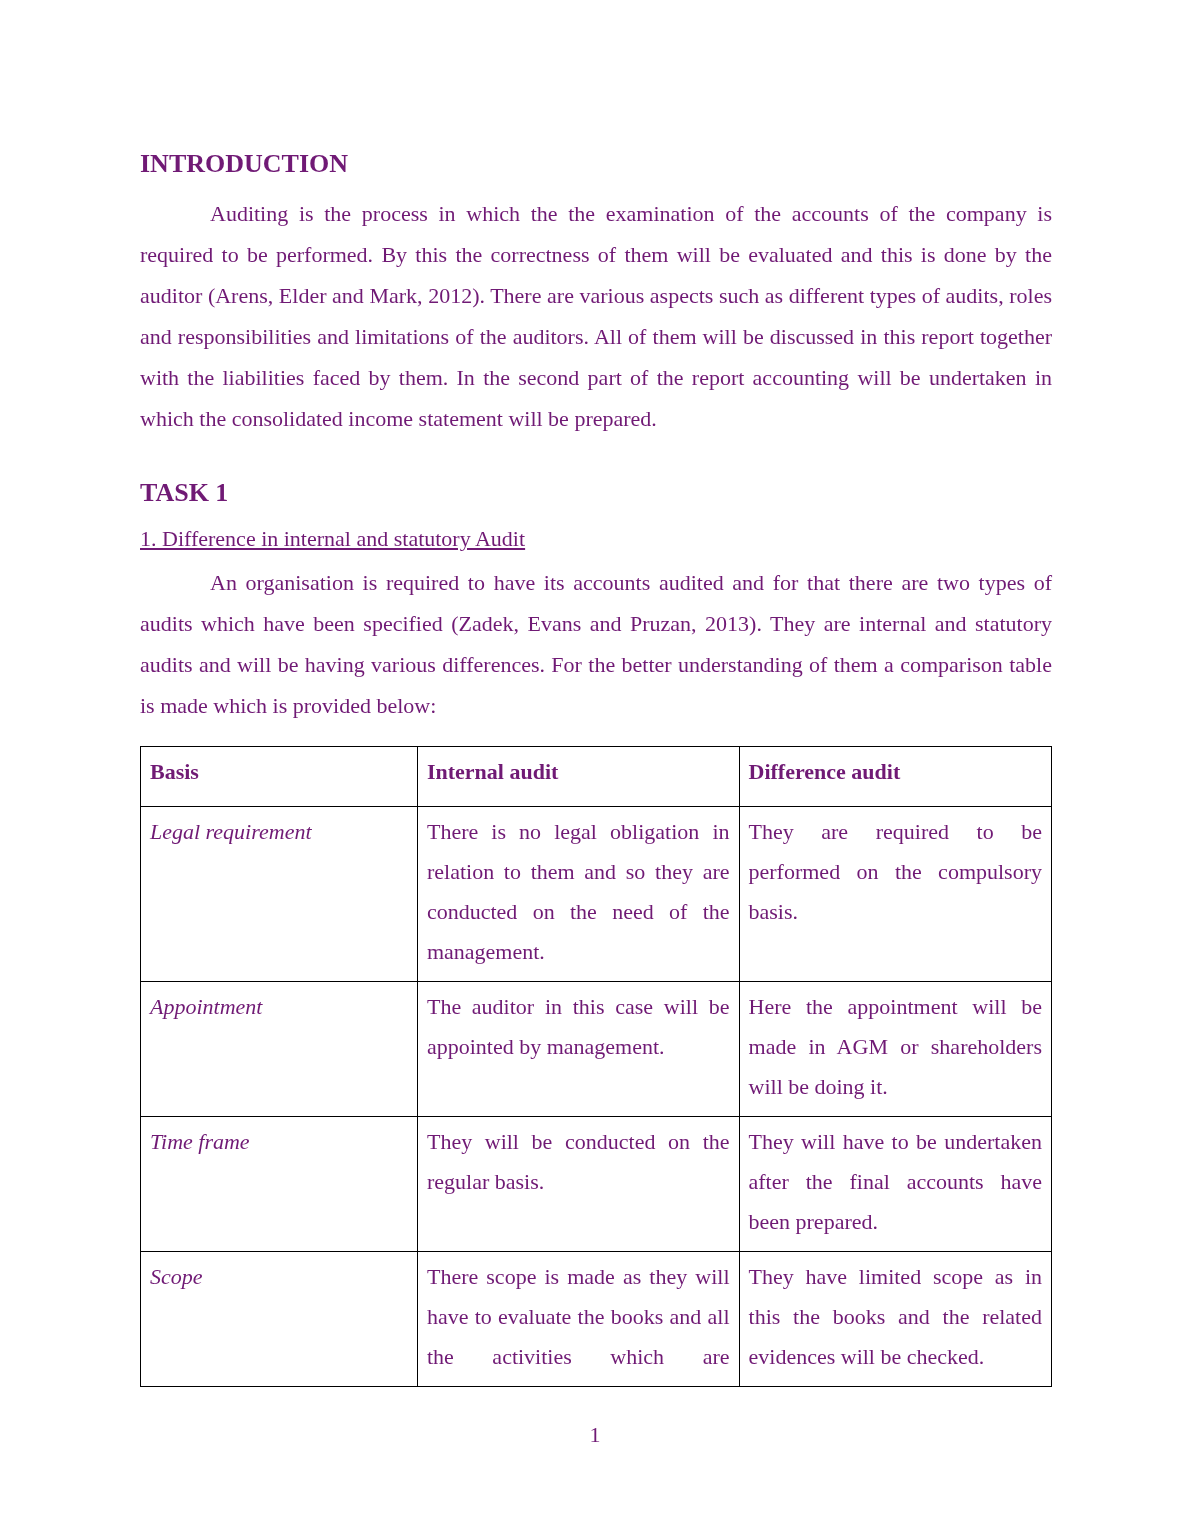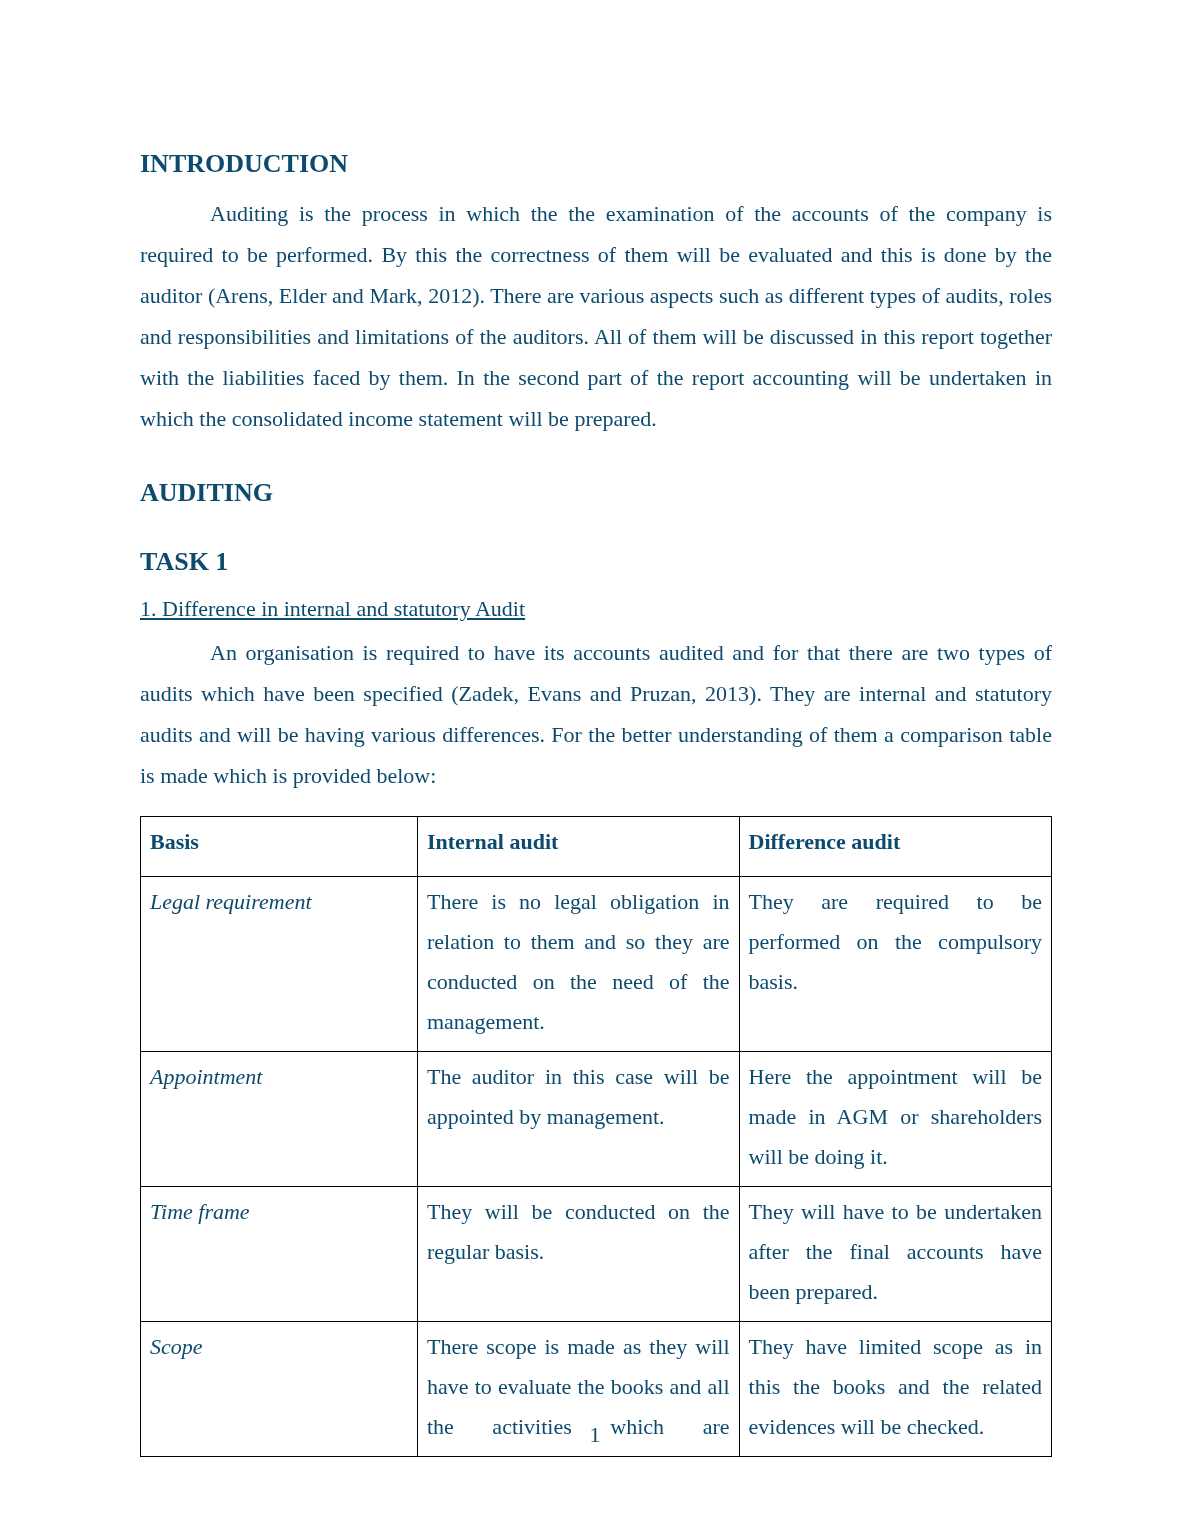--- a/index.html
+++ b/index.html
@@ -7,21 +7,21 @@
     margin: 0;
     padding: 0;
     background: #e8e8e8;
   }
   .page {
     position: relative;
     width: 1190px;
     height: 1540px;
     margin: 0 auto;
     background: #ffffff;
-    color: #0c4a6e;
+    color: #701a75;
     font-family: "Liberation Serif", serif;
     overflow: hidden;
   }
   .content {
     position: absolute;
     top: 148px;
     left: 140px;
     width: 912px;
   }
   .heading {
@@ -92,21 +92,20 @@
 </head>
 <body>
 
 <div class="page">
   <div class="content">
 
     <h1 class="heading">INTRODUCTION</h1>
 
     <p class="body-paragraph">Auditing is the process in which the the examination of the accounts of the company is required to be performed. By this the correctness of them will be evaluated and this is done by the auditor (Arens, Elder and Mark, 2012). There are various aspects such as different types of audits, roles and responsibilities and limitations of the auditors. All of them will be discussed in this report together with the liabilities faced by them. In the second part of the report accounting will be undertaken in which the consolidated income statement will be prepared.</p>
 
-    <h1 class="heading spaced-top">AUDITING</h1>
 
     <h1 class="heading spaced-top">TASK 1</h1>
 
     <p class="subheading">1. Difference in internal and statutory Audit</p>
 
     <p class="body-paragraph">An organisation is required to have its accounts audited and for that there are two types of audits which have been specified (Zadek, Evans and Pruzan, 2013). They are internal and statutory audits and will be having various differences. For the better understanding of them a comparison table is made which is provided below:</p>
 
     <table class="comparison">
       <colgroup>
         <col class="col-basis">

